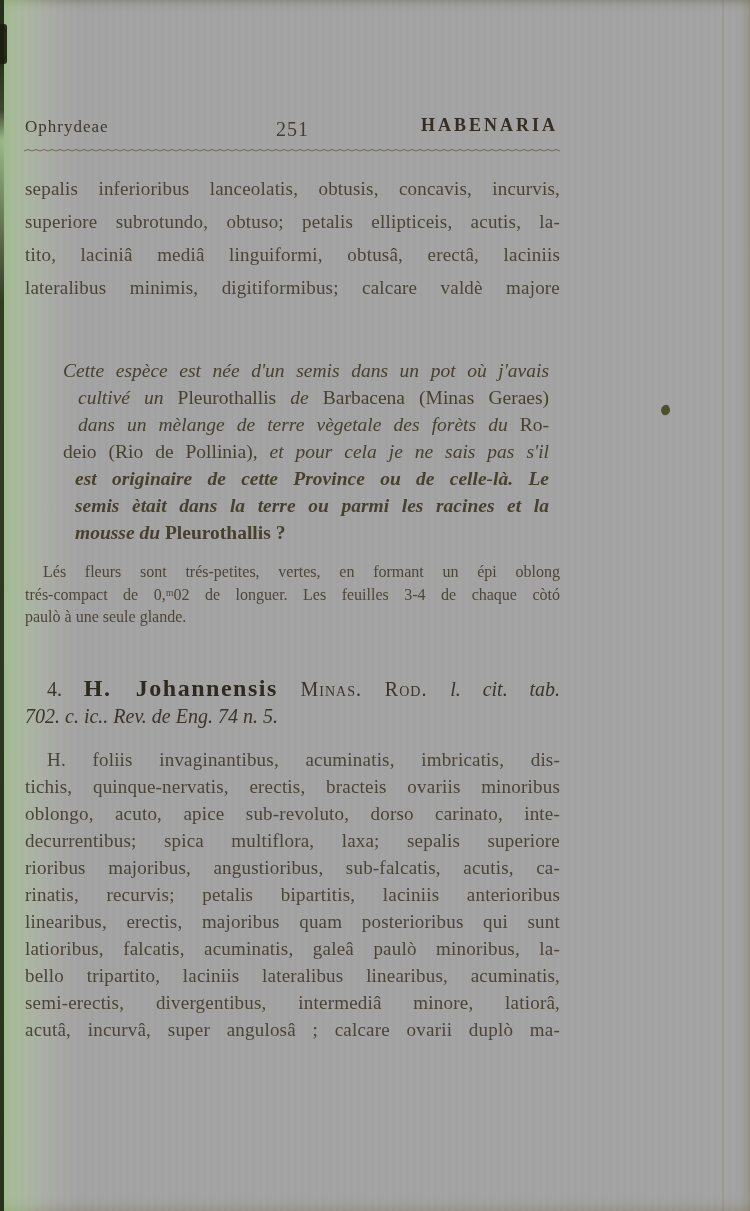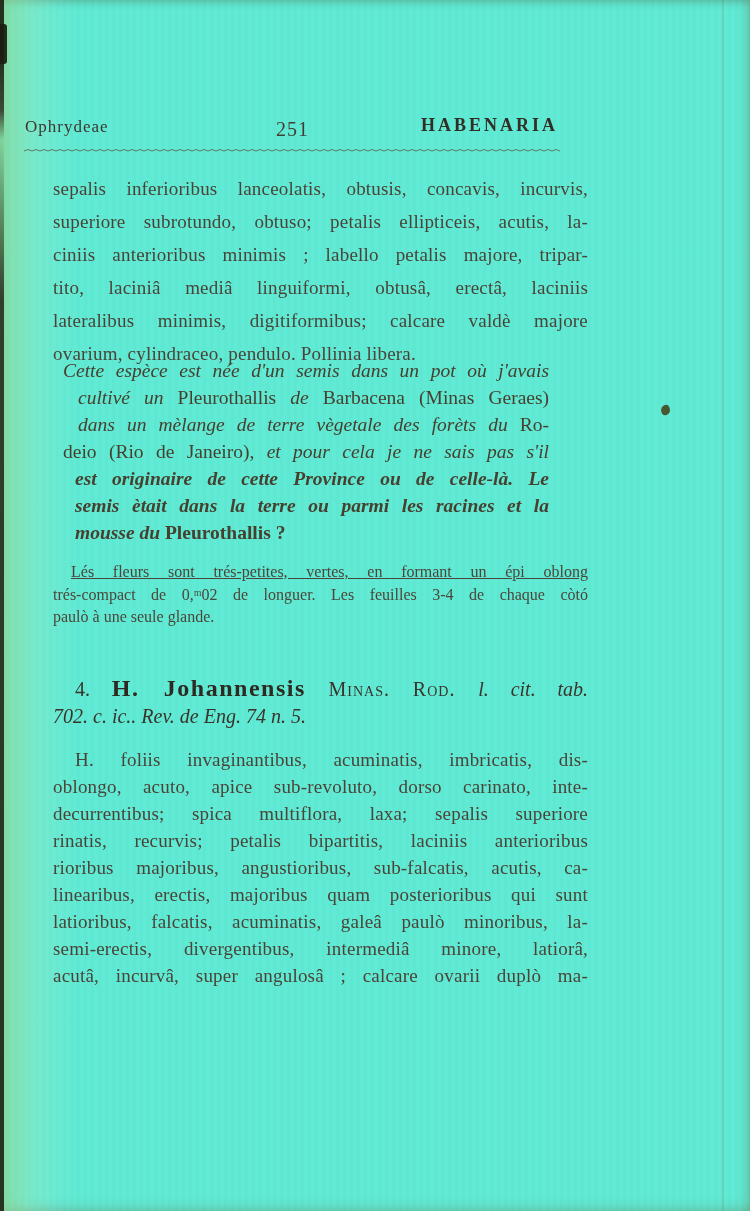--- a/index.html
+++ b/index.html
@@ -1,19 +1,19 @@
 <!DOCTYPE html>
 <html><head>
 <meta charset="utf-8">
 <style>
   html,body{margin:0;padding:0;background:#888;}
   .page{
     position:relative;
     width:750px;height:1211px;
-    background:#5eead4;
+    background:#a3a3a3;
     overflow:hidden;
     font-family:"Liberation Serif","DejaVu Serif",serif;
     color:#4a4438;
     box-shadow:inset 0 7px 9px -5px rgba(70,70,35,.30),
                inset -9px 0 12px -7px rgba(120,100,60,.35),
                inset 0 -9px 12px -7px rgba(110,95,55,.30);
   }
   .paper-texture{
     position:absolute;inset:0;pointer-events:none;
     background:repeating-linear-gradient(90deg,rgba(120,100,60,.018) 0 3px,rgba(255,255,255,.015) 3px 7px);
@@ -55,33 +55,33 @@
   }
   .page-number{
     position:absolute;left:0;right:0;top:3px;text-align:center;
     font-size:20px;letter-spacing:1px;color:#433d33;
   }
   .running-right{
     position:absolute;right:2px;top:0;
     font-size:18px;font-weight:bold;letter-spacing:3px;color:#322d25;
   }
   .rule-wavy{position:absolute;left:24px;top:147px;}
-  .para{position:absolute;left:25px;width:535px;margin-left:28px;}
+  .para{position:absolute;left:25px;width:535px;}
   .line{text-align:justify;text-align-last:justify;white-space:nowrap;}
   .line.rag{text-align-last:left;}
   .p1{top:172px;font-size:19px;line-height:33px;letter-spacing:.2px;}
   .french{
     position:absolute;left:63px;top:357px;width:486px;
     font-size:19.5px;line-height:27px;font-style:italic;color:#46402f;
   }
   .french .ind-a{padding-left:15px;}
   .french .ind-b{padding-left:12px;font-weight:bold;}
   .french .roman{font-style:normal;}
   .smallnote{top:561px;font-size:16px;line-height:22.5px;color:#4c463a;}
-  .smallnote .first{text-indent:18px;text-decoration:underline;}
+  .smallnote .first{text-indent:18px;}
   .heading{top:675px;font-size:20px;line-height:27px;color:#3a342b;}
   .heading .first{text-indent:22px;}
   .species-name{font-weight:bold;font-size:24px;letter-spacing:1.5px;color:#2e2921;}
   .authority{font-variant:small-caps;letter-spacing:1px;}
   .refital{font-style:italic;}
   .p3{top:746px;font-size:19px;line-height:27px;letter-spacing:.2px;}
   .p3 .first{text-indent:22px;}
 </style>
 </head>
 <body>
@@ -101,52 +101,52 @@
     <span class="running-right">HABENARIA</span>
   </div>
 
   <svg class="rule-wavy" width="537" height="8">
     <path id="wave" fill="none" stroke="rgba(92,86,66,.85)" stroke-width="0.9" d="M0,4 q4,-3 8,0 q4,-3 8,0 q4,-3 8,0 q4,-3 8,0 q4,-3 8,0 q4,-3 8,0 q4,-3 8,0 q4,-3 8,0 q4,-3 8,0 q4,-3 8,0 q4,-3 8,0 q4,-3 8,0 q4,-3 8,0 q4,-3 8,0 q4,-3 8,0 q4,-3 8,0 q4,-3 8,0 q4,-3 8,0 q4,-3 8,0 q4,-3 8,0 q4,-3 8,0 q4,-3 8,0 q4,-3 8,0 q4,-3 8,0 q4,-3 8,0 q4,-3 8,0 q4,-3 8,0 q4,-3 8,0 q4,-3 8,0 q4,-3 8,0 q4,-3 8,0 q4,-3 8,0 q4,-3 8,0 q4,-3 8,0 q4,-3 8,0 q4,-3 8,0 q4,-3 8,0 q4,-3 8,0 q4,-3 8,0 q4,-3 8,0 q4,-3 8,0 q4,-3 8,0 q4,-3 8,0 q4,-3 8,0 q4,-3 8,0 q4,-3 8,0 q4,-3 8,0 q4,-3 8,0 q4,-3 8,0 q4,-3 8,0 q4,-3 8,0 q4,-3 8,0 q4,-3 8,0 q4,-3 8,0 q4,-3 8,0 q4,-3 8,0 q4,-3 8,0 q4,-3 8,0 q4,-3 8,0 q4,-3 8,0 q4,-3 8,0 q4,-3 8,0 q4,-3 8,0 q4,-3 8,0 q4,-3 8,0 q4,-3 8,0 q4,-3 8,0"></path>
   </svg>
 
   <div class="para p1">
     <div class="line">sepalis inferioribus lanceolatis, obtusis, concavis, incurvis,</div>
     <div class="line">superiore subrotundo, obtuso; petalis ellipticeis, acutis, la-</div>
-    <div class="line">ciniis anterioribus minimis ; labello petalis majore, tripar-</div>
     <div class="line">tito, laciniâ mediâ linguiformi, obtusâ, erectâ, laciniis</div>
     <div class="line">lateralibus minimis, digitiformibus; calcare valdè majore</div>
-    <div class="line rag">ovarium, cylindraceo, pendulo. Pollinia libera.</div>
   </div>
 
   <div class="french">
     <div class="line"><span>Cette espèce est née d'un semis dans un pot où j'avais</span></div>
     <div class="line ind-a"><span>cultivé un </span><span class="roman">Pleurothallis </span><span>de </span><span class="roman">Barbacena (Minas Geraes)</span></div>
     <div class="line ind-a"><span>dans un mèlange de terre vègetale des forèts du </span><span class="roman">Ro-</span></div>
-    <div class="line"><span class="roman">deio (Rio de Janeiro), </span><span>et pour cela je ne sais pas s'il</span></div>
+    <div class="line"><span class="roman">deio (Rio de Pollinia), </span><span>et pour cela je ne sais pas s'il</span></div>
     <div class="line ind-b"><span>est originaire de cette Province ou de celle-là. Le</span></div>
     <div class="line ind-b"><span>semis ètait dans la terre ou parmi les racines et la</span></div>
     <div class="line rag ind-b"><span>mousse du </span><span class="roman">Pleurothallis ?</span></div>
   </div>
 
   <div class="para smallnote">
     <div class="line first">Lés fleurs sont trés-petites, vertes, en formant un épi oblong</div>
     <div class="line">trés-compact de 0,ᵐ02 de longuer. Les feuilles 3-4 de chaque còtó</div>
     <div class="line rag">paulò à une seule glande.</div>
   </div>
 
   <div class="para heading">
     <div class="line first"><span>4. </span><span class="species-name">H. Johannensis</span><span class="authority"> Minas. Rod. </span><span class="refital">l. cit. tab.</span></div>
     <div class="line rag refital">702. c. ic.. Rev. de Eng. 74 n. 5.</div>
   </div>
 
   <div class="para p3">
     <div class="line first">H. foliis invaginantibus, acuminatis, imbricatis, dis-</div>
+    <div class="line">tichis, quinque-nervatis, erectis, bracteis ovariis minoribus</div>
     <div class="line">oblongo, acuto, apice sub-revoluto, dorso carinato, inte-</div>
     <div class="line">decurrentibus; spica multiflora, laxa; sepalis superiore</div>
+    <div class="line">rioribus majoribus, angustioribus, sub-falcatis, acutis, ca-</div>
     <div class="line">rinatis, recurvis; petalis bipartitis, laciniis anterioribus</div>
-    <div class="line">rioribus majoribus, angustioribus, sub-falcatis, acutis, ca-</div>
     <div class="line">linearibus, erectis, majoribus quam posterioribus qui sunt</div>
     <div class="line">latioribus, falcatis, acuminatis, galeâ paulò minoribus, la-</div>
+    <div class="line">bello tripartito, laciniis lateralibus linearibus, acuminatis,</div>
     <div class="line">semi-erectis, divergentibus, intermediâ minore, latiorâ,</div>
     <div class="line">acutâ, incurvâ, super angulosâ ; calcare ovarii duplò ma-</div>
   </div>
 
 </div>
 
 </body></html>

